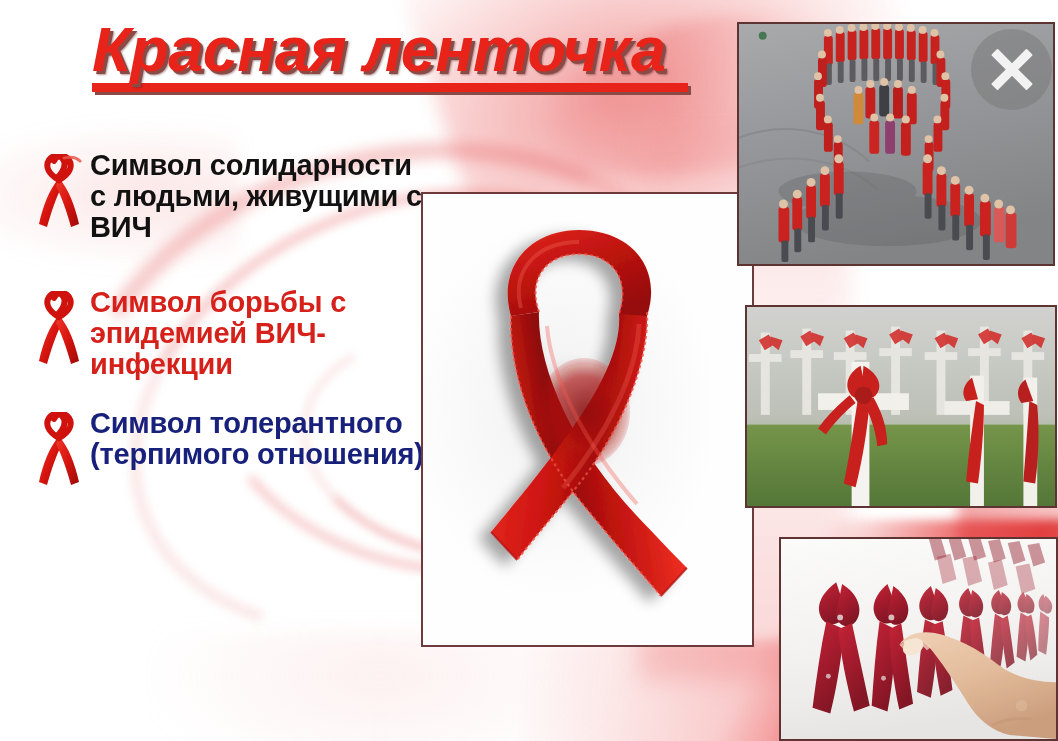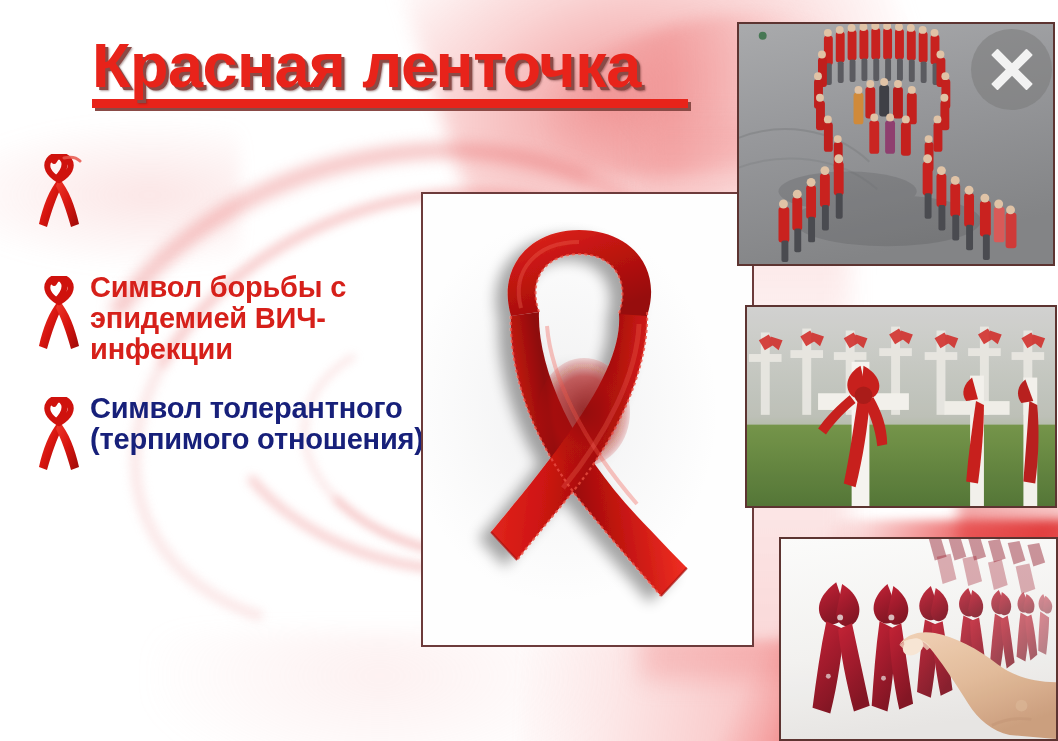--- a/index.html
+++ b/index.html
@@ -154,21 +154,22 @@
     background: radial-gradient(ellipse at 50% 30%,
                 rgba(246,190,190,0.22) 0%,
                 rgba(255,255,255,0) 75%);
     filter: blur(10px);
   }
 
   
   .title-wrap {
     position: absolute;
     left: 92px;
-    top: 34px;
+    top: 18px;
+    font-style: italic;
   }
   .title {
     font-size: 63px;
     font-weight: bold;
     color: #e8231a;
     letter-spacing: -0.5px;
     line-height: 1.0;
     white-space: nowrap;
     text-shadow: 3px 3px 0 #8a4a46, 4px 4px 2px rgba(90,40,38,0.45);
   }
@@ -284,20 +285,21 @@
               <stop offset="100%" stop-color="#9c0a08"></stop>
             </linearGradient>
           </defs>
           <path d="M23 24 C13 36 7 52 3 70 L11 73 C16 55 21 42 26 32 Z" fill="url(#rg1)"></path>
           <path d="M23 24 C33 36 39 52 43 70 L35 73 C30 55 25 42 20 32 Z" fill="url(#rg1)"></path>
           <path d="M23 26 C12 20 9 12 13 6 C17 0 26 1 28 7 C30 13 26 19 21 24 L23 26 Z
                    M23 26 C34 20 37 12 33 6 C29 0 20 1 18 7" fill="none" stroke="#cf120d" stroke-width="6" stroke-linecap="round"></path>
           <path d="M28 4 C36 2 41 4 44 7" fill="none" stroke="#e8554a" stroke-width="3" stroke-linecap="round" opacity="0.85"></path>
         </svg>
       </span>
+      <span class="btext">Символ солидарности с людьми, живущими с ВИЧ</span>
     </div>
 
     <div class="bullet b3">
       <span class="ribbon-ico">
         <svg viewBox="0 0 46 74" xmlns="http://www.w3.org/2000/svg" aria-hidden="true">
           <defs>
             <linearGradient id="rg3" x1="0" y1="0" x2="1" y2="1">
               <stop offset="0%" stop-color="#ef3a2c"></stop>
               <stop offset="50%" stop-color="#d8150f"></stop>
               <stop offset="100%" stop-color="#9c0a08"></stop>

